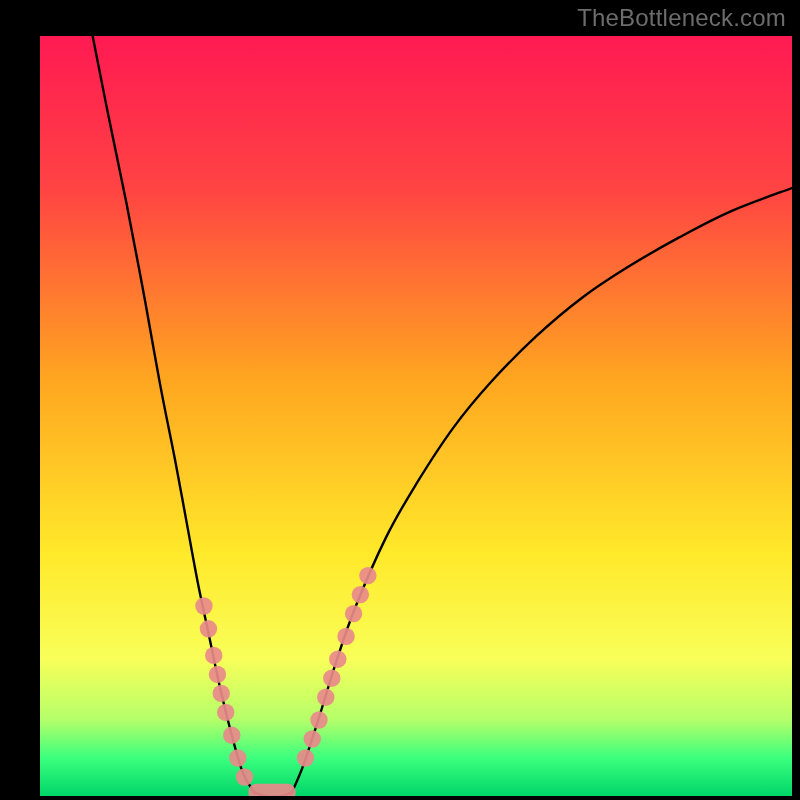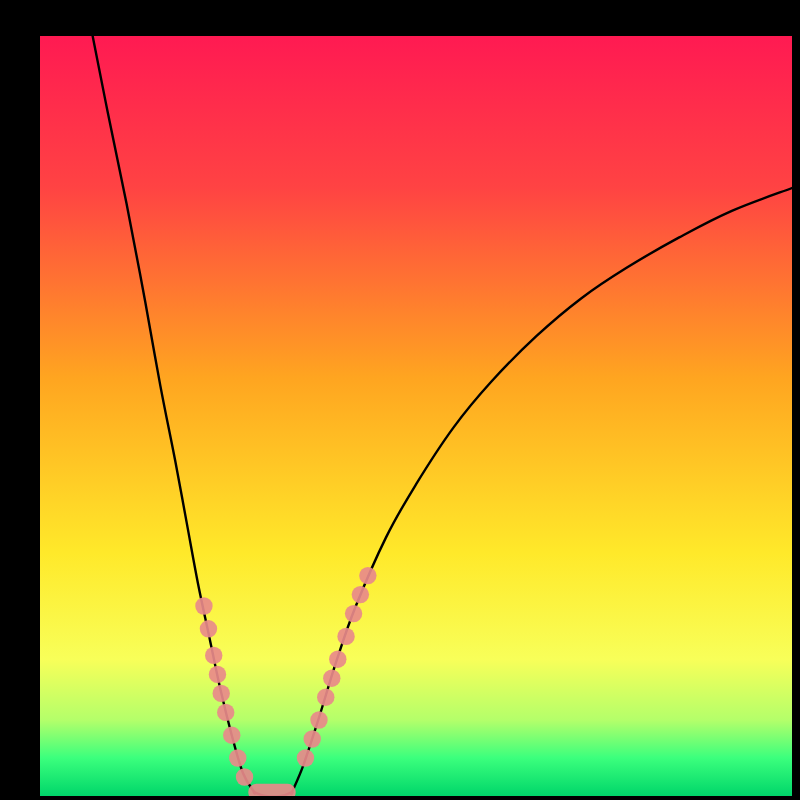--- a/index.html
+++ b/index.html
@@ -36,20 +36,21 @@
     height: 760px;
   }
   svg {
     display: block;
   }
 </style>
 </head>
 <body>
 
 <div class="frame">
+  <div class="watermark">TheBottleneck.com</div>
   <div class="plot-wrap">
     <svg id="chart-svg" width="752" height="760" viewBox="0 0 752 760">
         <defs>
           <linearGradient id="bg" x1="0" y1="0" x2="0" y2="1">
             <stop offset="0%" stop-color="#ff1a52"></stop>
             <stop offset="20%" stop-color="#ff4343"></stop>
             <stop offset="45%" stop-color="#ffa520"></stop>
             <stop offset="68%" stop-color="#ffe92a"></stop>
             <stop offset="82%" stop-color="#f8ff59"></stop>
             <stop offset="90%" stop-color="#b4ff6a"></stop>

